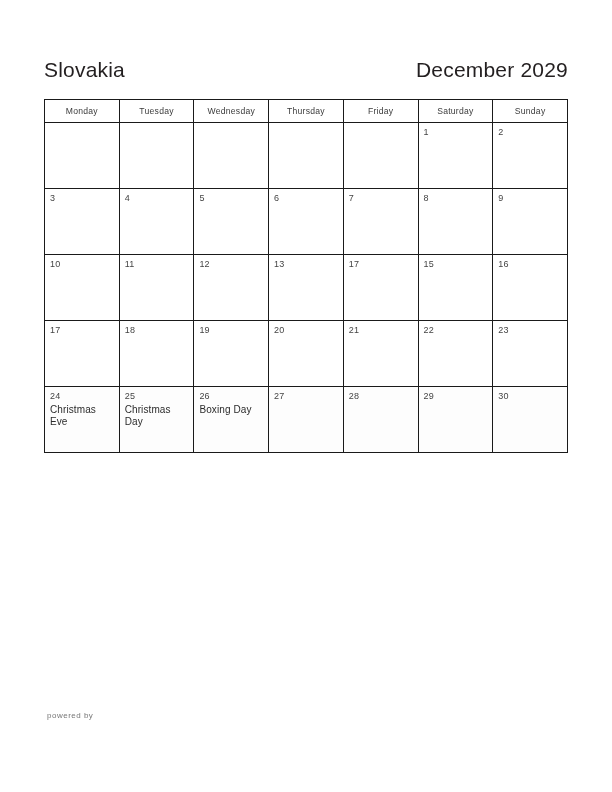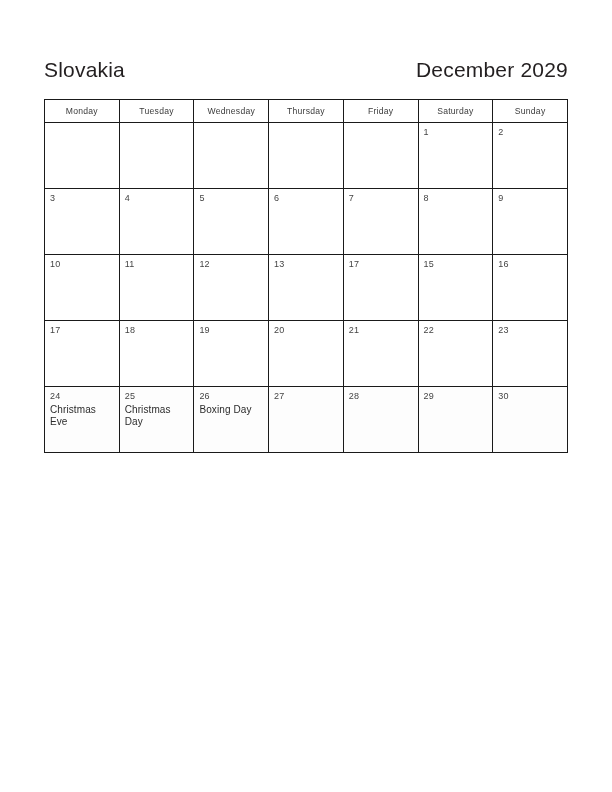--- a/index.html
+++ b/index.html
@@ -295,15 +295,16 @@
           </td>
           <td class="daycell shaded">
             <span class="daynum">30</span>
           </td>
         </tr>
       </tbody>
   </table>
 
 
   <div class="footer">
+    <div class="powered">powered by</div>
   </div>
 
 </div>
 
 </body></html>

